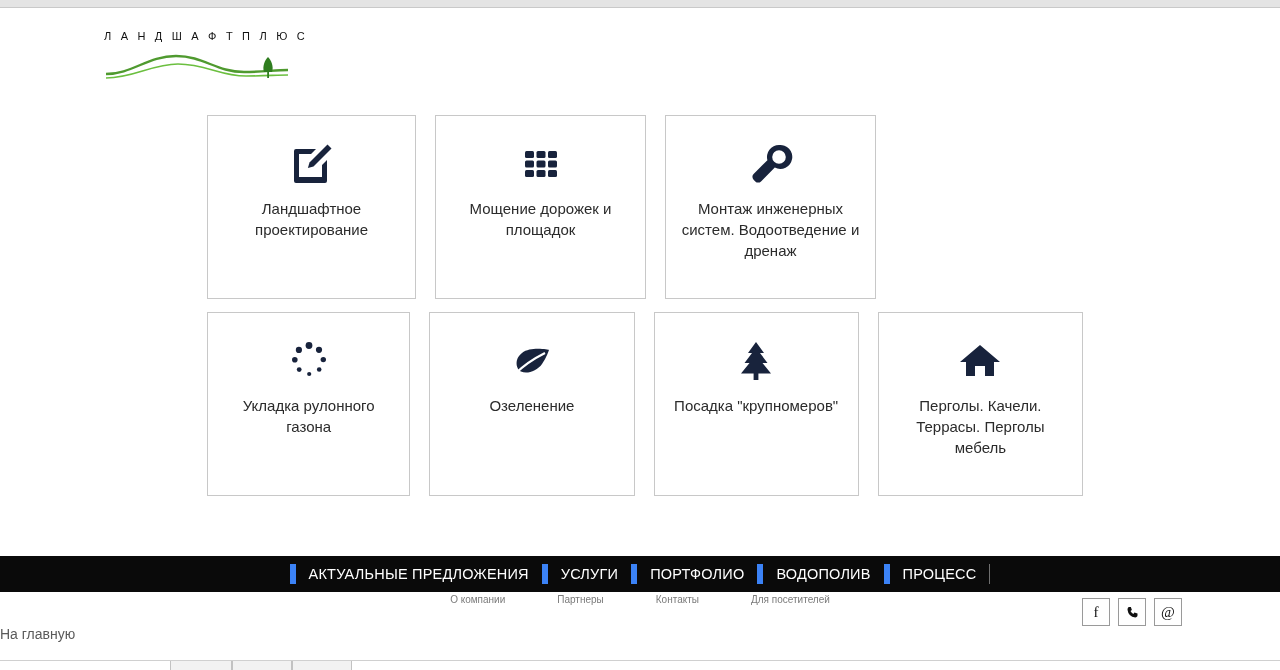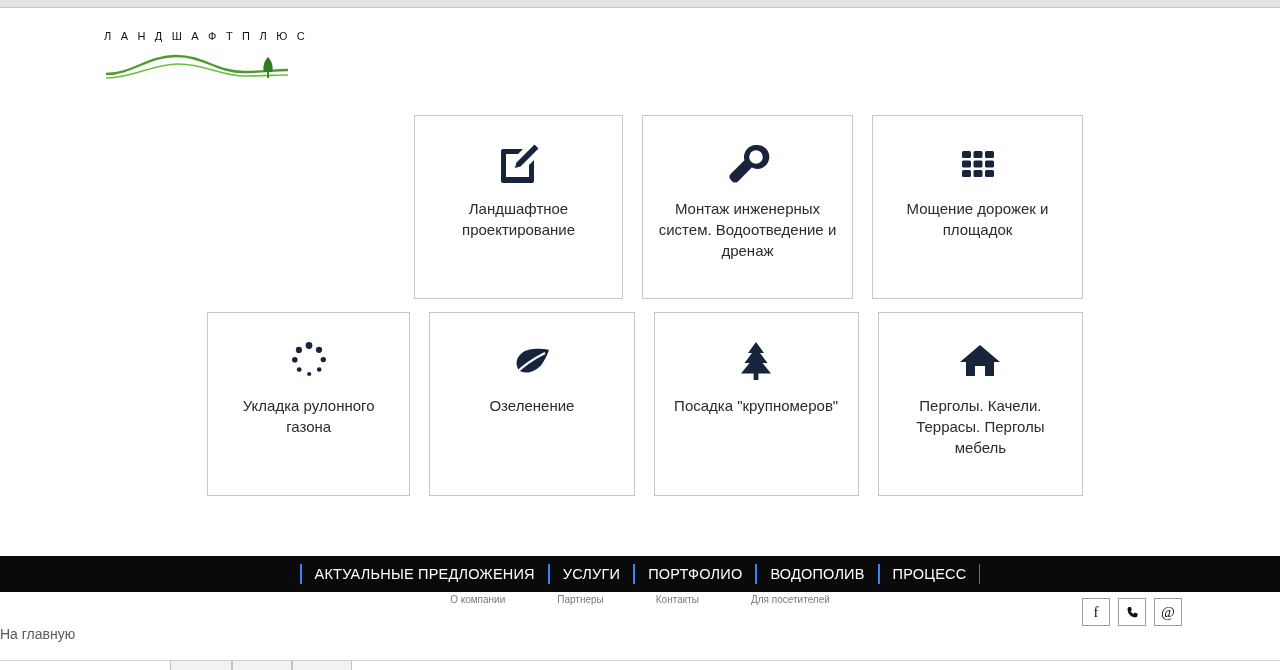--- a/index.html
+++ b/index.html
@@ -63,21 +63,20 @@
   
   .grid {
     position: absolute;
     left: 207px;
     top: 115px;
     width: 876px;
   }
   .grid-row {
     display: flex;
     gap: 19px;
-    justify-content: flex-end;
   }
   .grid-row.second {
     margin-top: 13px;
   }
   .card {
     width: 209px;
     height: 184px;
     border: 1px solid #c8c8c8;
     background: #ffffff;
     box-sizing: border-box;
@@ -124,21 +123,21 @@
     display: flex;
     align-items: center;
     height: 22px;
   }
   .footer-nav-item {
     color: #ffffff;
     font-size: 14.5px;
     letter-spacing: 0.2px;
     padding: 0 13px;
     line-height: 20px;
-    border-left: 2px solid #3b82f6;
+    border-left: 6px solid #3b82f6;
     white-space: nowrap;
     cursor: pointer;
   }
   .footer-nav-item:last-child {
     border-right: 1px solid #6f6f6f;
   }
 
   
   .sublinks {
     position: absolute;
@@ -241,43 +240,43 @@
             <path d="M5 8 h22 l-5 5 H10 v23 h23 V24 l5-5 v21 a2 2 0 0 1-2 2 H7 a2 2 0 0 1-2-2 V10 a2 2 0 0 1 2-2 z"></path>
             <path d="M38.5 3.5 l4 4 -18 18 -5.6 1.6 1.6-5.6 z"></path>
           </svg>
         </div>
         <div class="card-label">Ландшафтное проектирование</div>
       </div>
 
       <div class="card wide">
         <div class="card-icon">
           <svg width="46" height="46" viewBox="0 0 46 46" fill="#18233c">
-            <path d="M31 4 a12 12 0 0 0-11.6 15.2 L5.6 33 a4 4 0 0 0 0 5.7 l1.7 1.7 a4 4 0 0 0 5.7 0 L26.8 26.6 A12 12 0 1 0 31 4 z m0 5.2 a6.8 6.8 0 1 1 0 13.6 a6.8 6.8 0 0 1 0-13.6 z"></path>
-          </svg>
-        </div>
-        <div class="card-label">Монтаж инженерных систем. Водоотведение и дренаж</div>
-      </div>
-
-      <div class="card wide">
-        <div class="card-icon">
-          <svg width="46" height="46" viewBox="0 0 46 46" fill="#18233c">
             <rect x="7" y="10" width="9" height="7" rx="1.5"></rect>
             <rect x="18.5" y="10" width="9" height="7" rx="1.5"></rect>
             <rect x="30" y="10" width="9" height="7" rx="1.5"></rect>
             <rect x="7" y="19.5" width="9" height="7" rx="1.5"></rect>
             <rect x="18.5" y="19.5" width="9" height="7" rx="1.5"></rect>
             <rect x="30" y="19.5" width="9" height="7" rx="1.5"></rect>
             <rect x="7" y="29" width="9" height="7" rx="1.5"></rect>
             <rect x="18.5" y="29" width="9" height="7" rx="1.5"></rect>
             <rect x="30" y="29" width="9" height="7" rx="1.5"></rect>
           </svg>
         </div>
         <div class="card-label">Мощение дорожек и площадок</div>
       </div>
 
+      <div class="card wide">
+        <div class="card-icon">
+          <svg width="46" height="46" viewBox="0 0 46 46" fill="#18233c">
+            <path d="M31 4 a12 12 0 0 0-11.6 15.2 L5.6 33 a4 4 0 0 0 0 5.7 l1.7 1.7 a4 4 0 0 0 5.7 0 L26.8 26.6 A12 12 0 1 0 31 4 z m0 5.2 a6.8 6.8 0 1 1 0 13.6 a6.8 6.8 0 0 1 0-13.6 z"></path>
+          </svg>
+        </div>
+        <div class="card-label">Монтаж инженерных систем. Водоотведение и дренаж</div>
+      </div>
+
 
     </div>
 
     <div class="grid-row second">
 
       <div class="card">
         <div class="card-icon">
           <svg width="46" height="46" viewBox="0 0 46 46" fill="#18233c">
             <circle cx="23" cy="7.5" r="3.4"></circle>
             <circle cx="33.0" cy="11.8" r="3.1"></circle>

